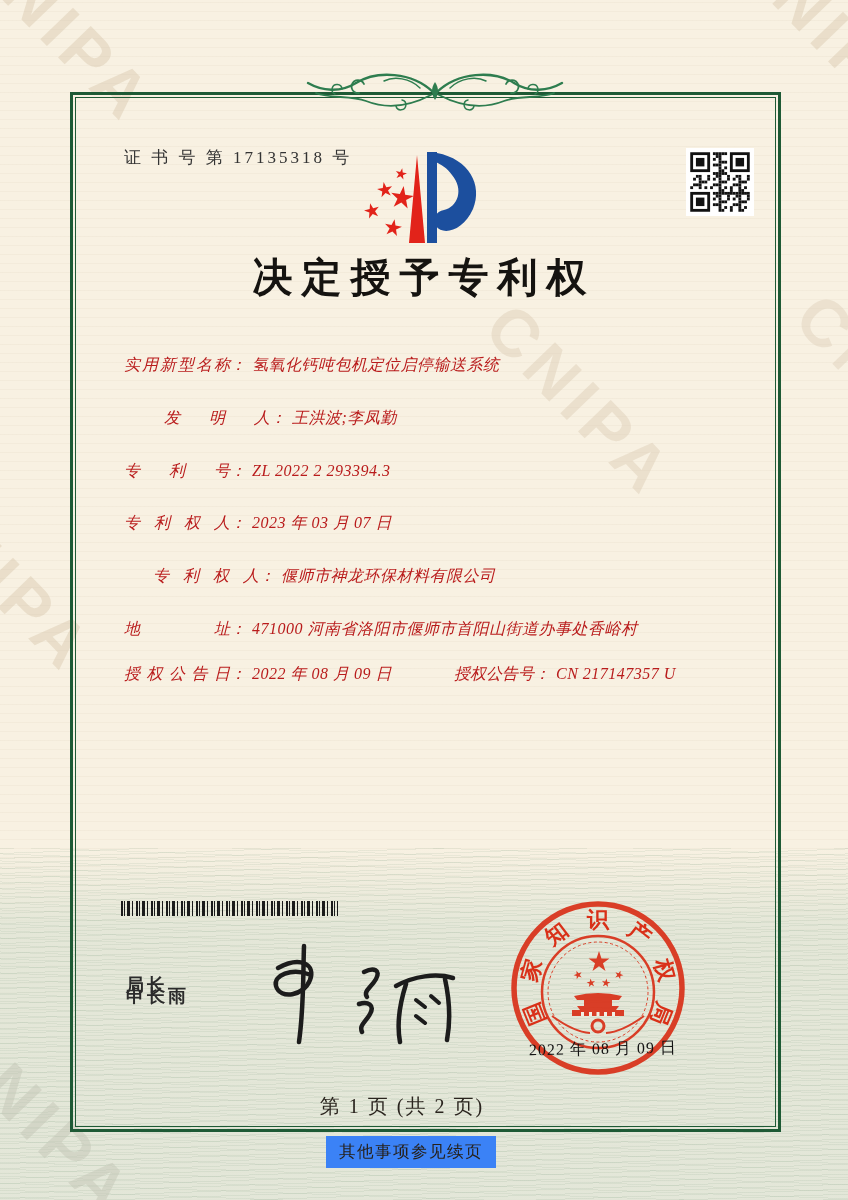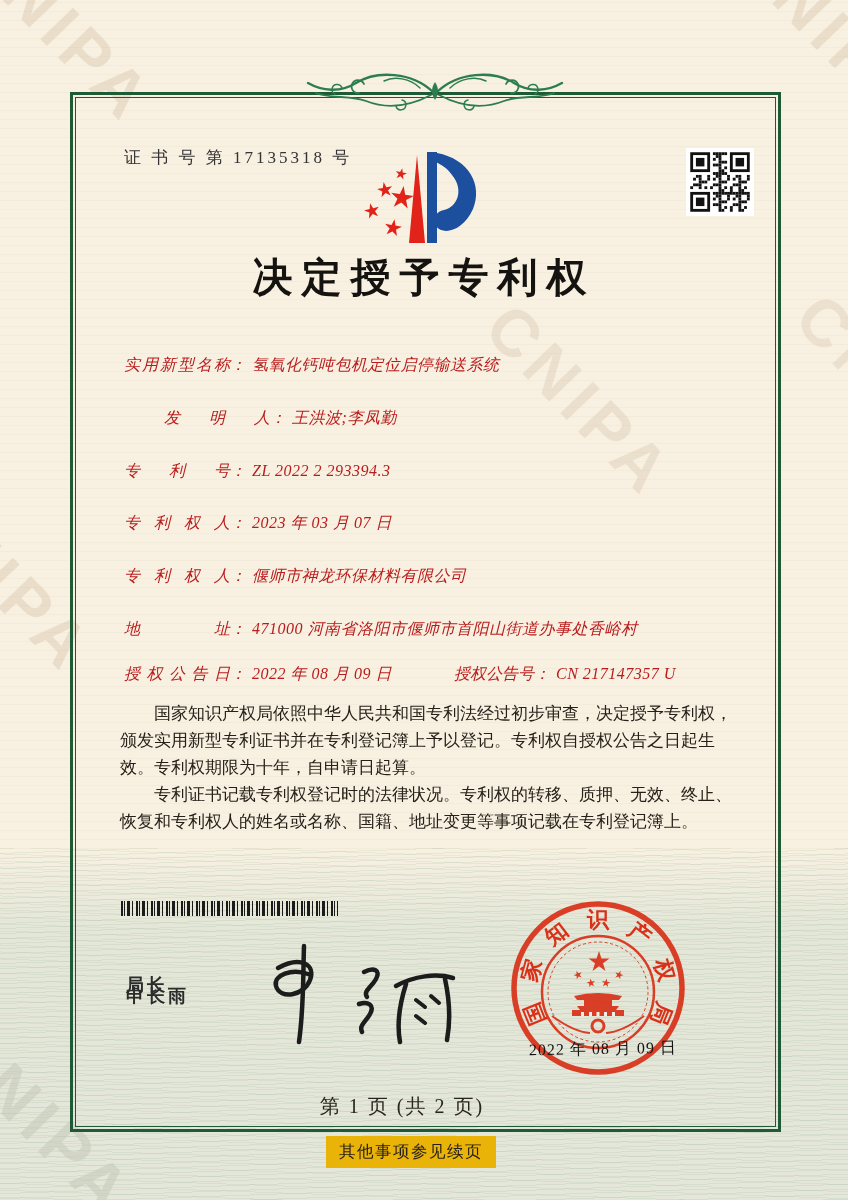--- a/index.html
+++ b/index.html
@@ -89,21 +89,21 @@
     position:absolute;left:529px;top:1039px;z-index:3;
     font-size:16px;color:#141414;white-space:nowrap;letter-spacing:1px;
     transform:rotate(-1deg);
   }
   .page-num{
     position:absolute;left:0;top:1093px;width:804px;text-align:center;
     font-size:20px;letter-spacing:2px;color:#2a241e;z-index:2;
   }
   .cont-note{
     position:absolute;left:326px;top:1136px;z-index:2;
-    background:#eab308;padding:5px 13px;
+    background:#3b82f6;padding:5px 13px;
     font-size:16.5px;letter-spacing:1.5px;color:#262019;
   }
 </style>
 </head>
 <body>
 
 <div class="paper-waves"></div>
 <div class="green-waves"></div>
 
 <div class="wm" style="left:-58px;top:-12px;">CNIPA</div>
@@ -298,38 +298,34 @@
     </div>
     <div class="frow" style="top:53px;margin-left:40px;">
       <span class="lab">发明人</span><span class="col">：</span><span class="val">王洪波;李凤勤</span>
     </div>
     <div class="frow" style="top:106px;">
       <span class="lab">专利号</span><span class="col">：</span><span class="val">ZL 2022 2 293394.3</span>
     </div>
     <div class="frow" style="top:158px;">
       <span class="lab">专利权人</span><span class="col">：</span><span class="val">2023 年 03 月 07 日</span>
     </div>
-    <div class="frow" style="top:211px;">
+    <div class="frow" style="top:211px;margin-left:29px;">
       <span class="lab">专利权人</span><span class="col">：</span><span class="val">偃师市神龙环保材料有限公司</span>
     </div>
     <div class="frow" style="top:264px;">
       <span class="lab">地址</span><span class="col">：</span><span class="val">471000 河南省洛阳市偃师市首阳山街道办事处香峪村</span>
     </div>
     <div class="frow" style="top:309px;">
       <span class="lab">授权公告日</span><span class="col">：</span><span class="val">2022 年 08 月 09 日</span>
       <span class="grant-no">
         <span>授权公告号</span><span class="col">：</span><span class="val">CN 217147357 U</span>
       </span>
     </div>
   </div>
 
-  <div class="paras">
-    <p>国家知识产权局依照中华人民共和国专利法经过初步审查，决定授予专利权，颁发实用新型专利证书并在专利登记簿上予以登记。专利权自授权公告之日起生效。专利权期限为十年，自申请日起算。</p>
-    <p>专利证书记载专利权登记时的法律状况。专利权的转移、质押、无效、终止、恢复和专利权人的姓名或名称、国籍、地址变更等事项记载在专利登记簿上。</p>
-  </div>
 
   <div class="barcode"></div>
 
   <div class="commissioner-title">局长</div>
   <div class="commissioner-name">申长雨</div>
 
   <svg class="signature" width="215" height="112" viewBox="0 0 215 112">
     <g stroke="#1c1c1c" stroke-width="4.5" fill="none" stroke-linecap="round" stroke-linejoin="round">
       <path d="M56,4 C55,32 56,64 51,100"></path>
       <path d="M30,26 C52,14 68,22 62,38 C56,54 32,58 28,44 C25,33 44,26 60,32"></path>

